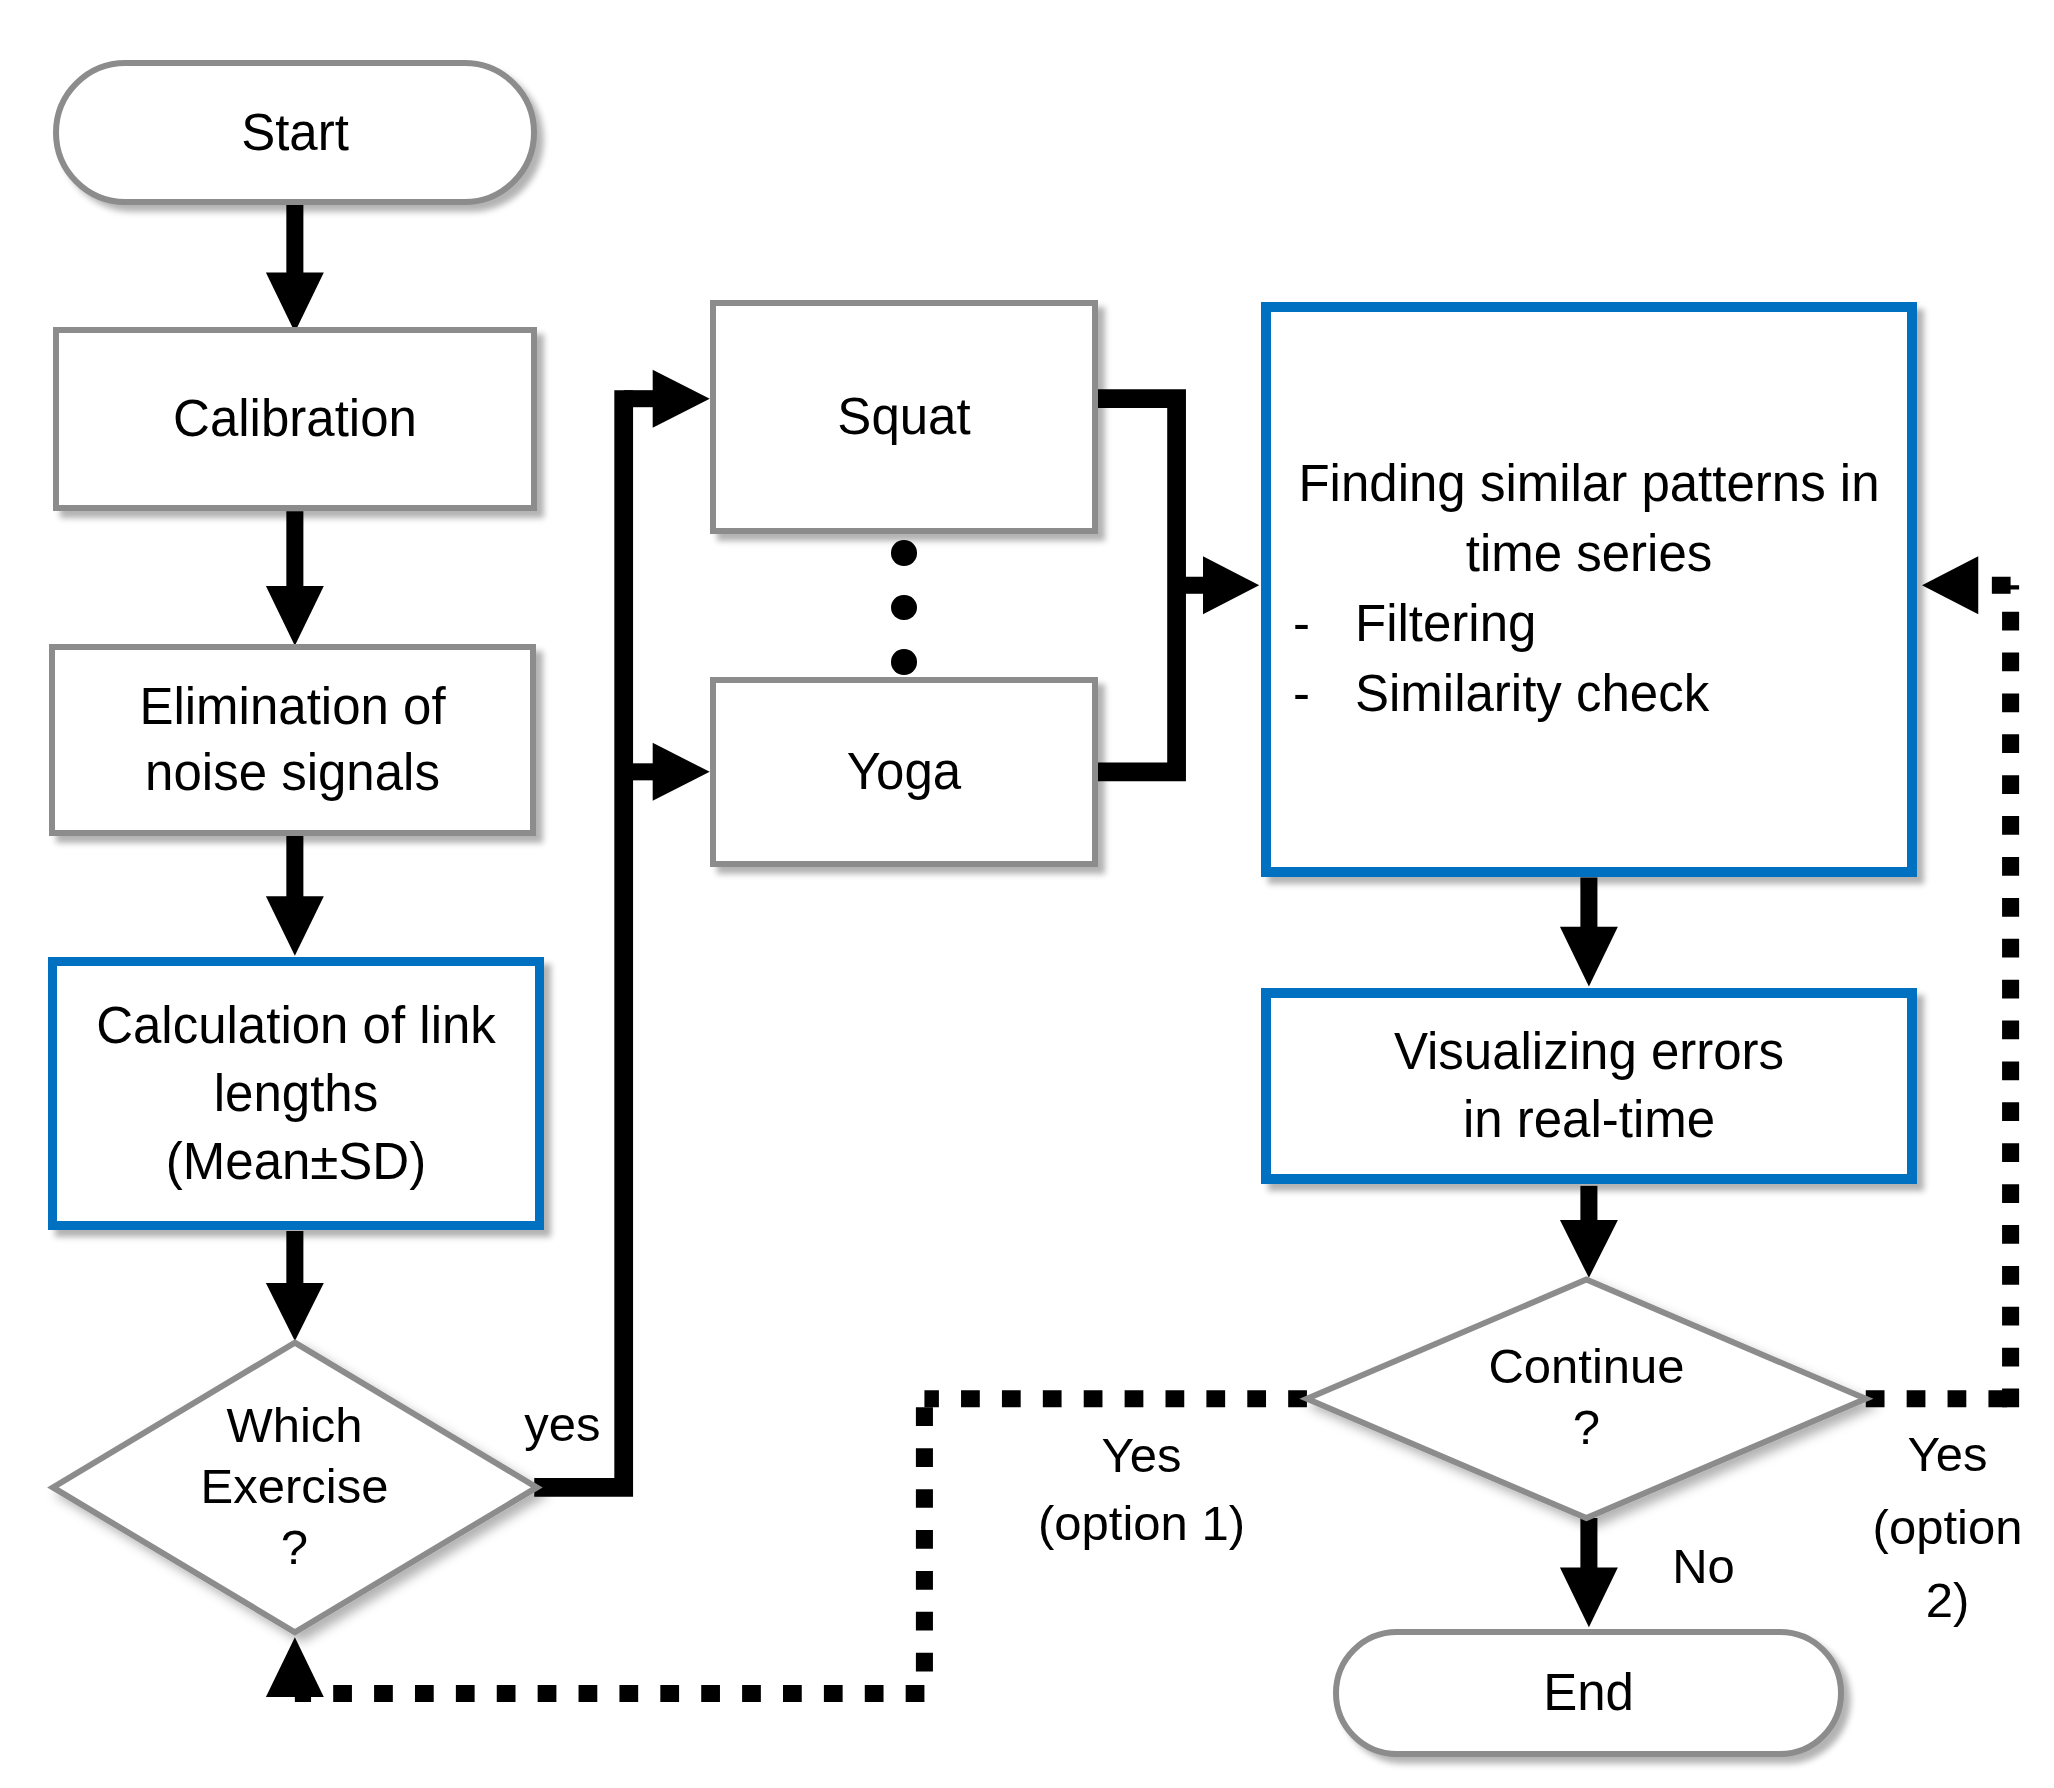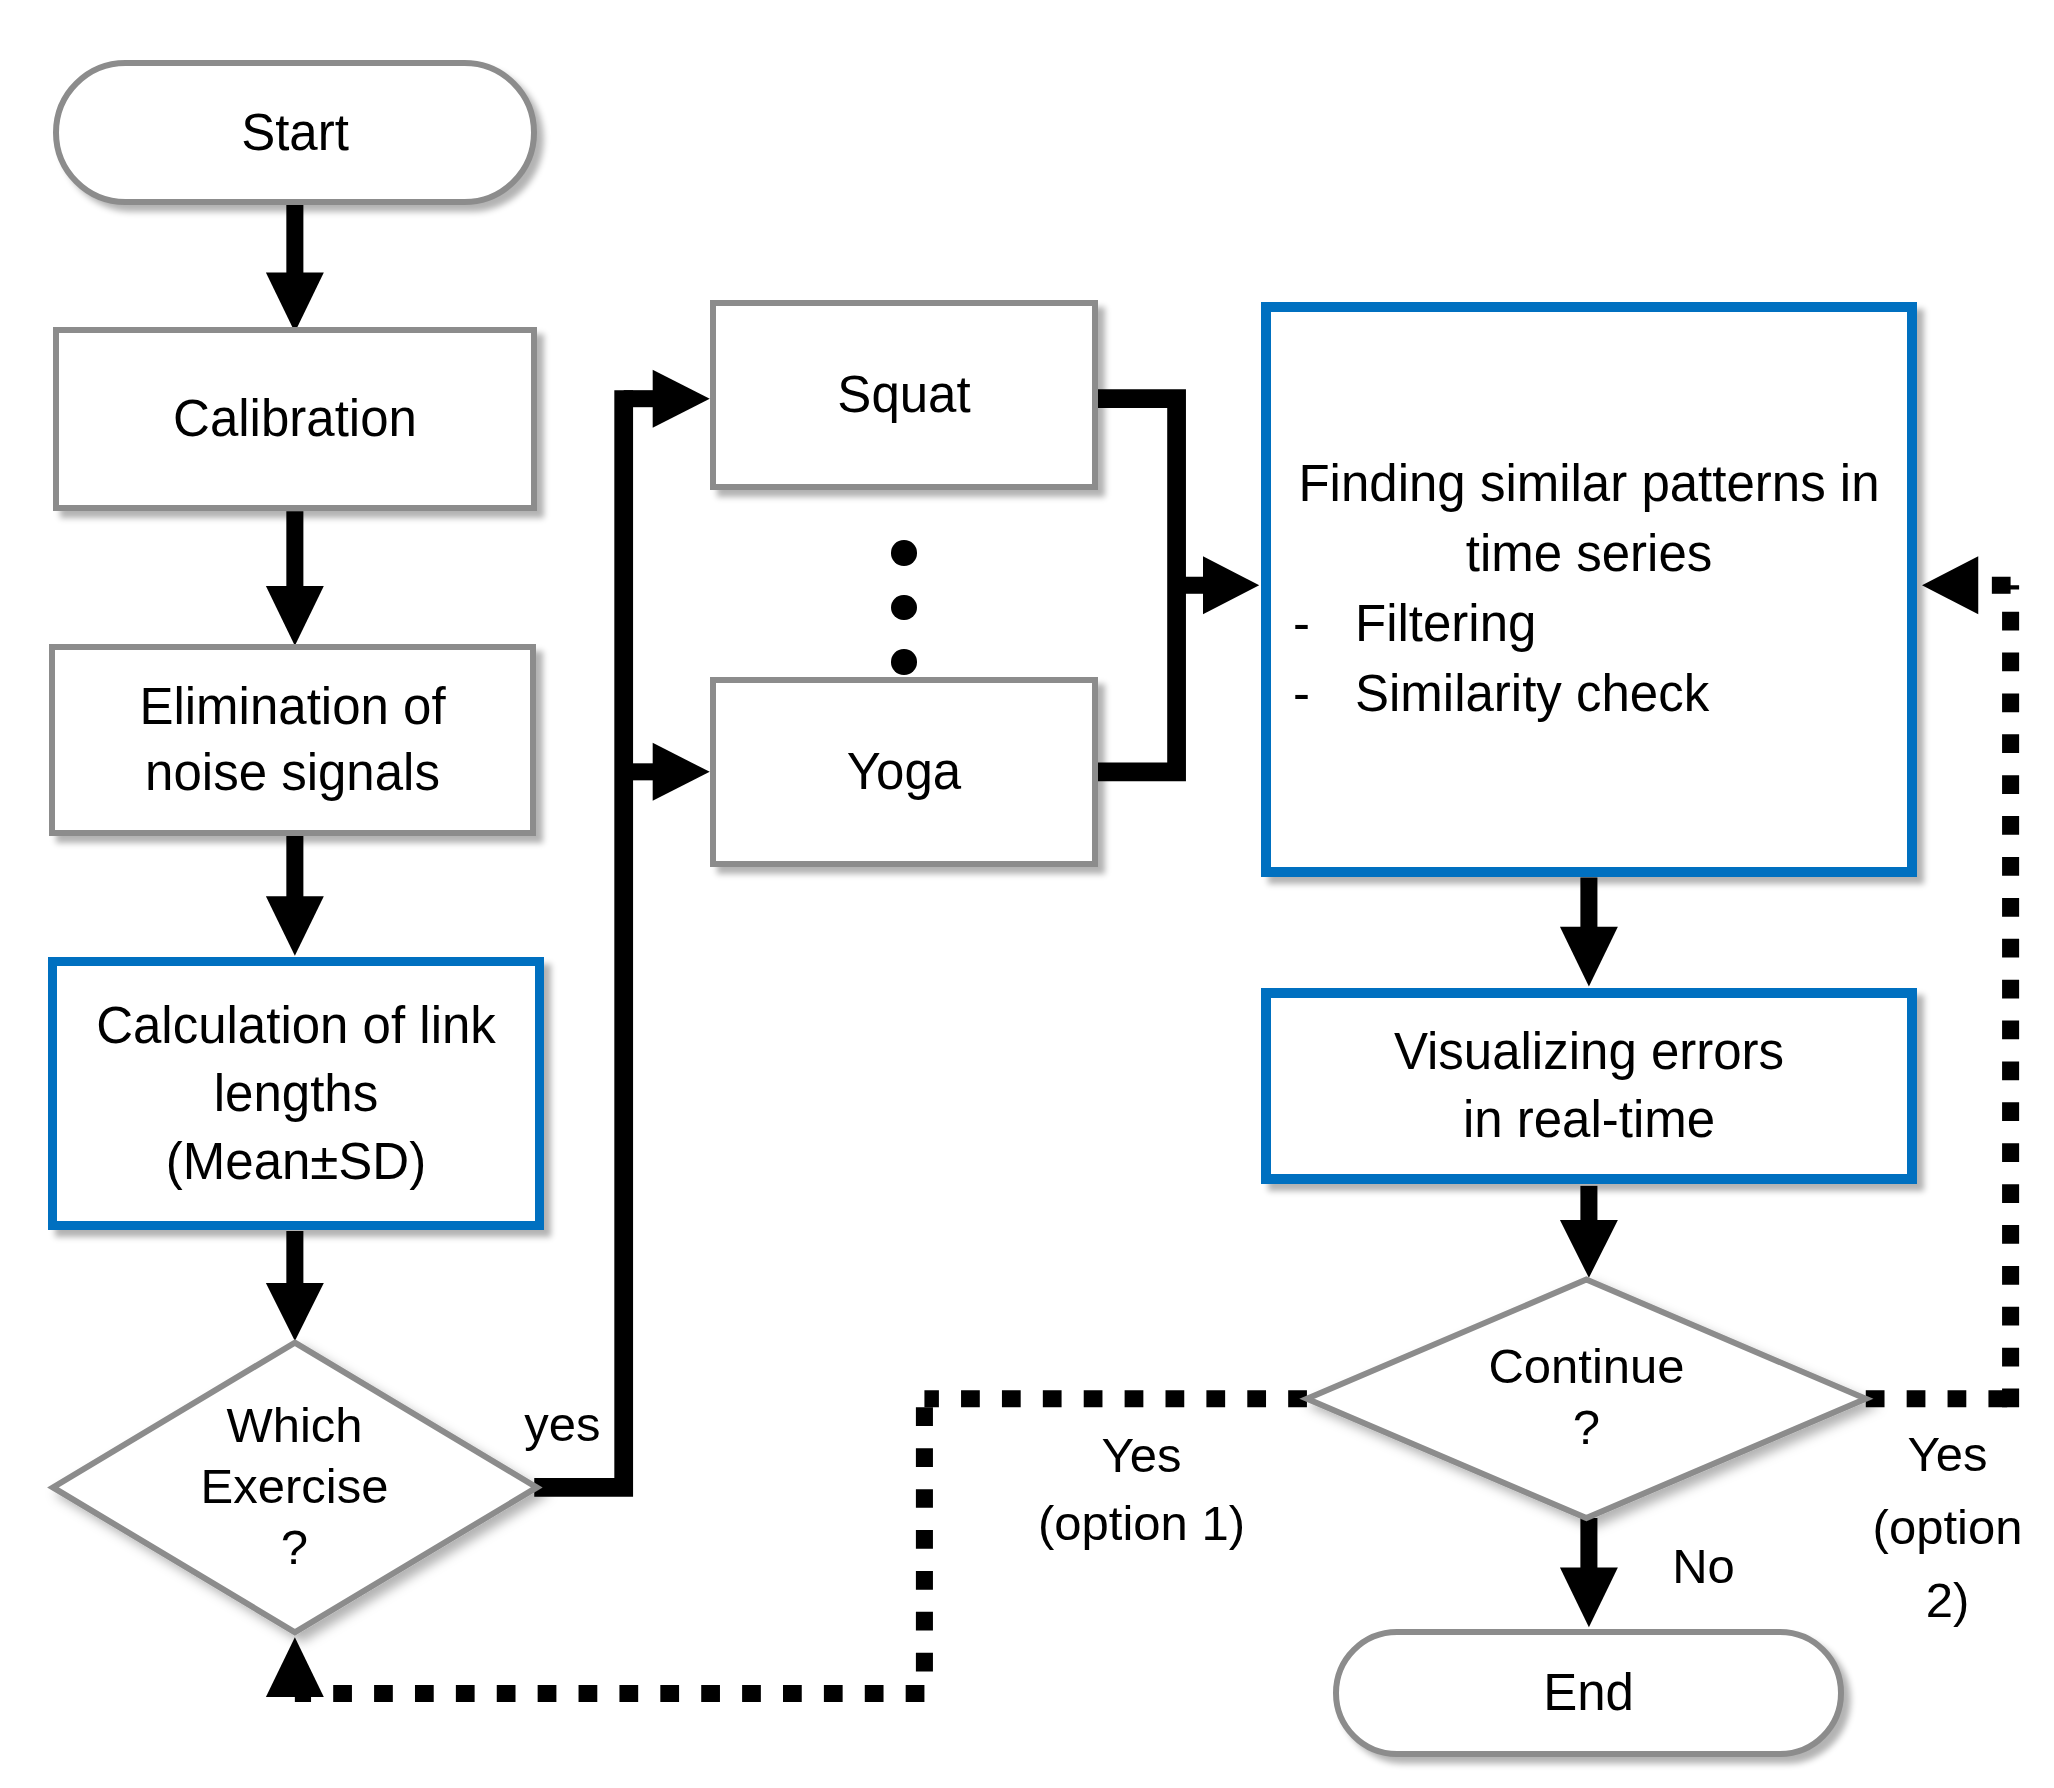--- a/index.html
+++ b/index.html
@@ -141,21 +141,21 @@
     <span>lengths</span>
     <span>(Mean±SD)</span>
   </div>
 
   <div class="diamond-label" style="left:124px;top:1395px;width:341px;">
     <div>Which</div>
     <div>Exercise</div>
     <div>?</div>
   </div>
 
-  <div class="node gray-border" style="left:710px;top:300px;width:388px;height:190px;">
+  <div class="node gray-border" style="left:710px;top:300px;width:388px;height:234px;">
     <span>Squat</span>
   </div>
 
   <div class="dots">
       <span class="dot"></span>
       <span class="dot"></span>
       <span class="dot"></span>
     </div>
 
   <div class="node gray-border" style="left:710px;top:677px;width:388px;height:190px;">

